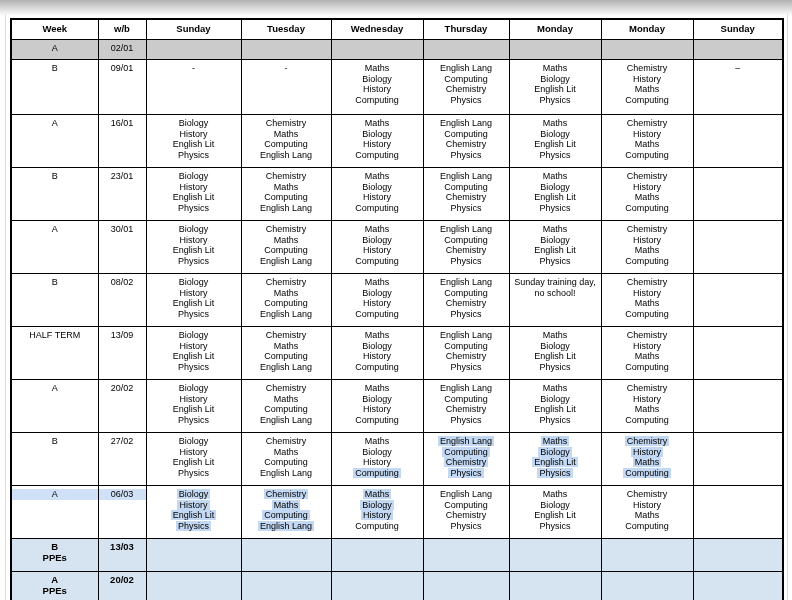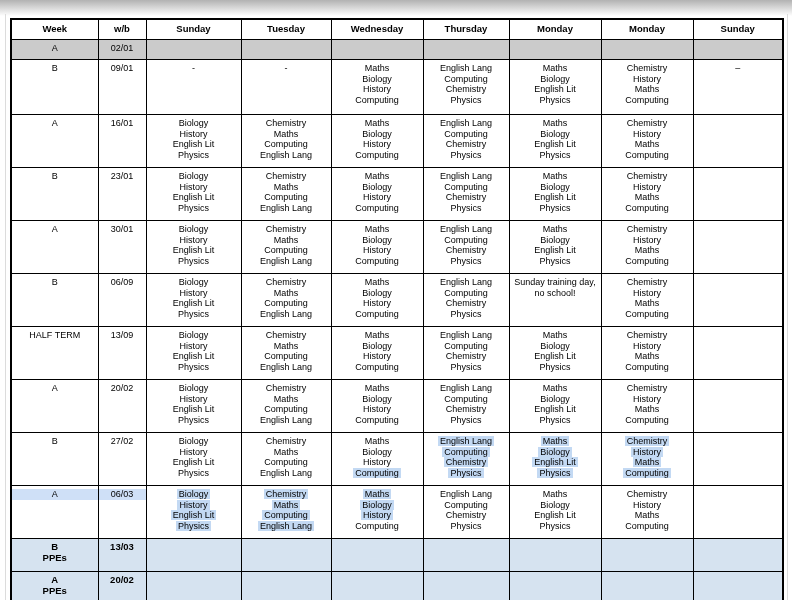--- a/index.html
+++ b/index.html
@@ -270,21 +270,21 @@
           <div class="line"><span>Maths</span></div>
           <div class="line"><span>Computing</span></div>
         </td>
         <td></td>
       </tr>
       <tr class="row-std">
         <td>
           <div class="line">B</div>
         </td>
         <td>
-          <div class="line">06/09</div>
+          <div class="line">08/02</div>
         </td>
         <td>
           <div class="line"><span>Biology</span></div>
           <div class="line"><span>History</span></div>
           <div class="line"><span>English Lit</span></div>
           <div class="line"><span>Physics</span></div>
         </td>
         <td>
           <div class="line"><span>Chemistry</span></div>
           <div class="line"><span>Maths</span></div>

